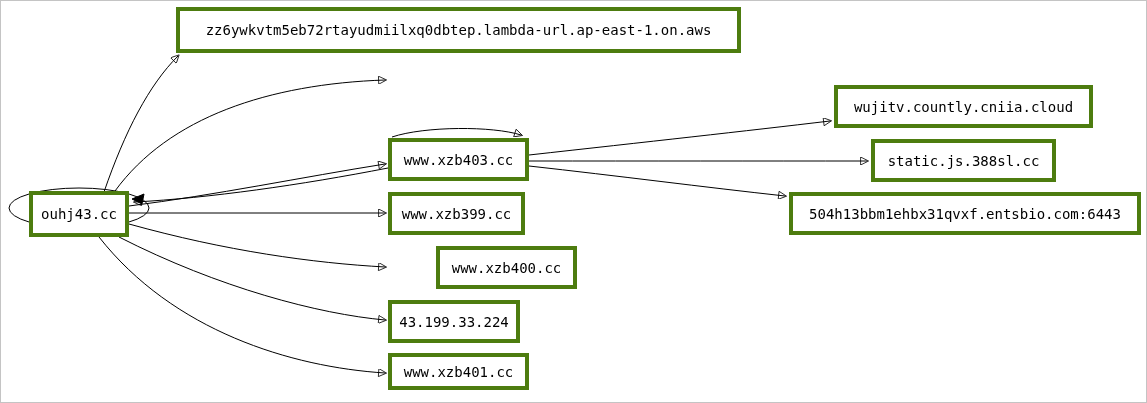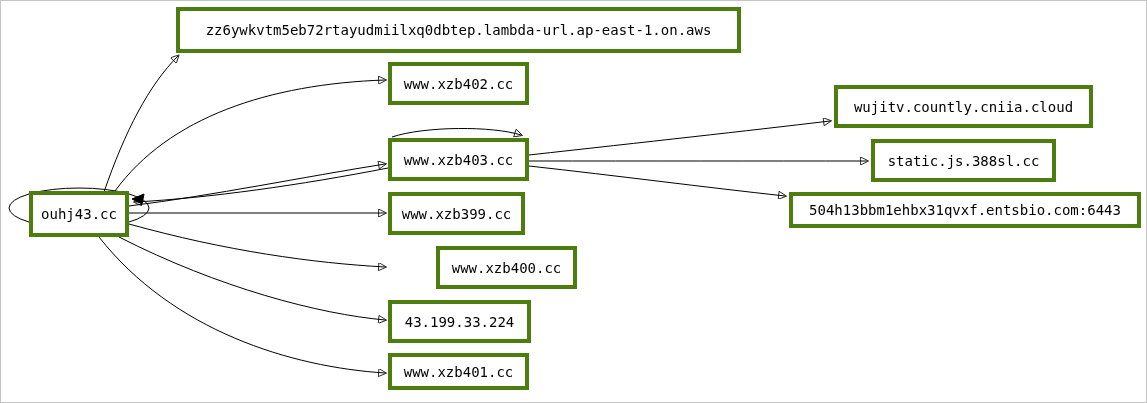--- a/index.html
+++ b/index.html
@@ -86,49 +86,46 @@
   </svg>
 
   <div class="node" style="left:28px; top:190px; width:100px; height:46px;">
     <span>ouhj43.cc</span>
   </div>
 
   <div class="node" style="left:175px; top:6px; width:565px; height:46px;">
     <span>zz6ywkvtm5eb72rtayudmiilxq0dbtep.lambda-url.ap-east-1.on.aws</span>
   </div>
 
-  <div class="node" style="left:387px; top:61px; width:141px; height:43px;">
-    <span>www.xzb402.cc</span>
-  </div>
 
   <div class="node" style="left:387px; top:137px; width:141px; height:43px;">
     <span>www.xzb403.cc</span>
   </div>
 
   <div class="node" style="left:387px; top:191px; width:137px; height:43px;">
     <span>www.xzb399.cc</span>
   </div>
 
   <div class="node" style="left:387px; top:245px; width:141px; height:43px;margin-left:48px;">
     <span>www.xzb400.cc</span>
   </div>
 
-  <div class="node" style="left:387px; top:299px; width:143px; height:43px;text-align:right;">
+  <div class="node" style="left:387px; top:299px; width:132px; height:43px;text-align:right;">
     <span>43.199.33.224</span>
   </div>
 
   <div class="node" style="left:387px; top:352px; width:141px; height:37px;">
     <span>www.xzb401.cc</span>
   </div>
 
   <div class="node" style="left:833px; top:84px; width:259px; height:43px;">
     <span>wujitv.countly.cniia.cloud</span>
   </div>
 
   <div class="node" style="left:870px; top:138px; width:185px; height:43px;">
     <span>static.js.388sl.cc</span>
   </div>
 
-  <div class="node" style="left:788px; top:191px; width:352px; height:36px;">
+  <div class="node" style="left:788px; top:191px; width:352px; height:43px;">
     <span>504h13bbm1ehbx31qvxf.entsbio.com:6443</span>
   </div>
 
 </div>
 
 </body></html>

